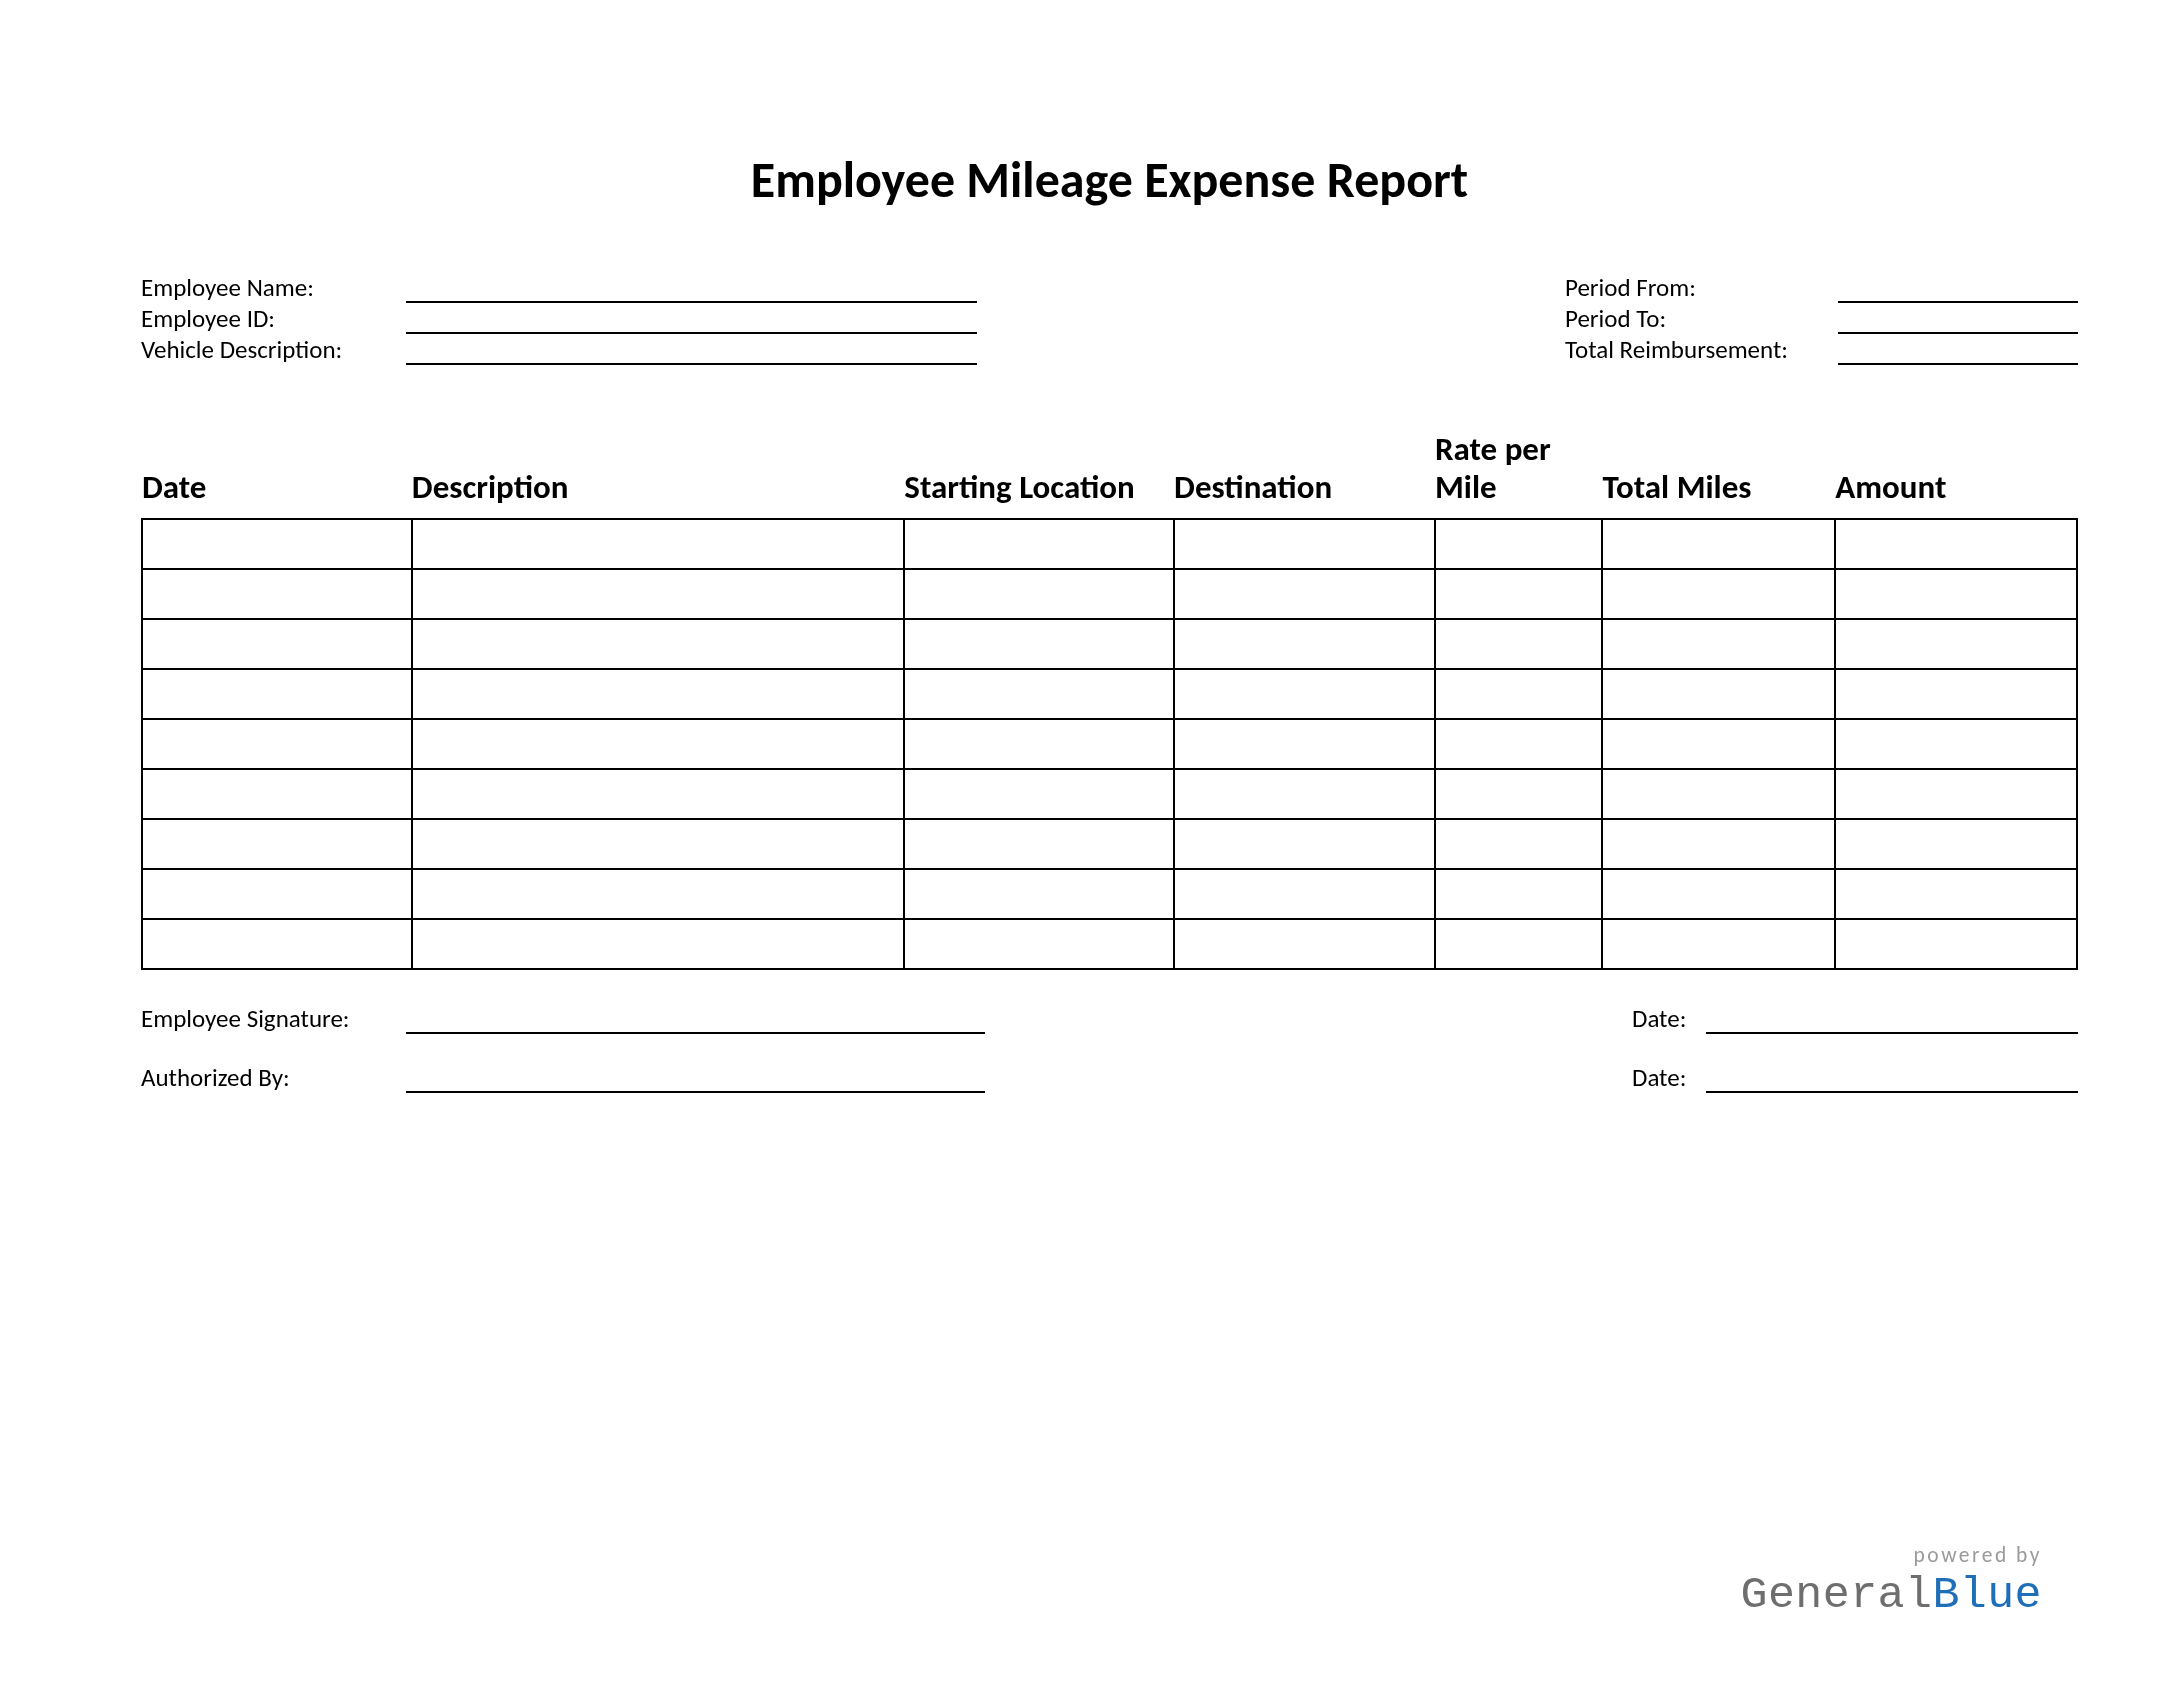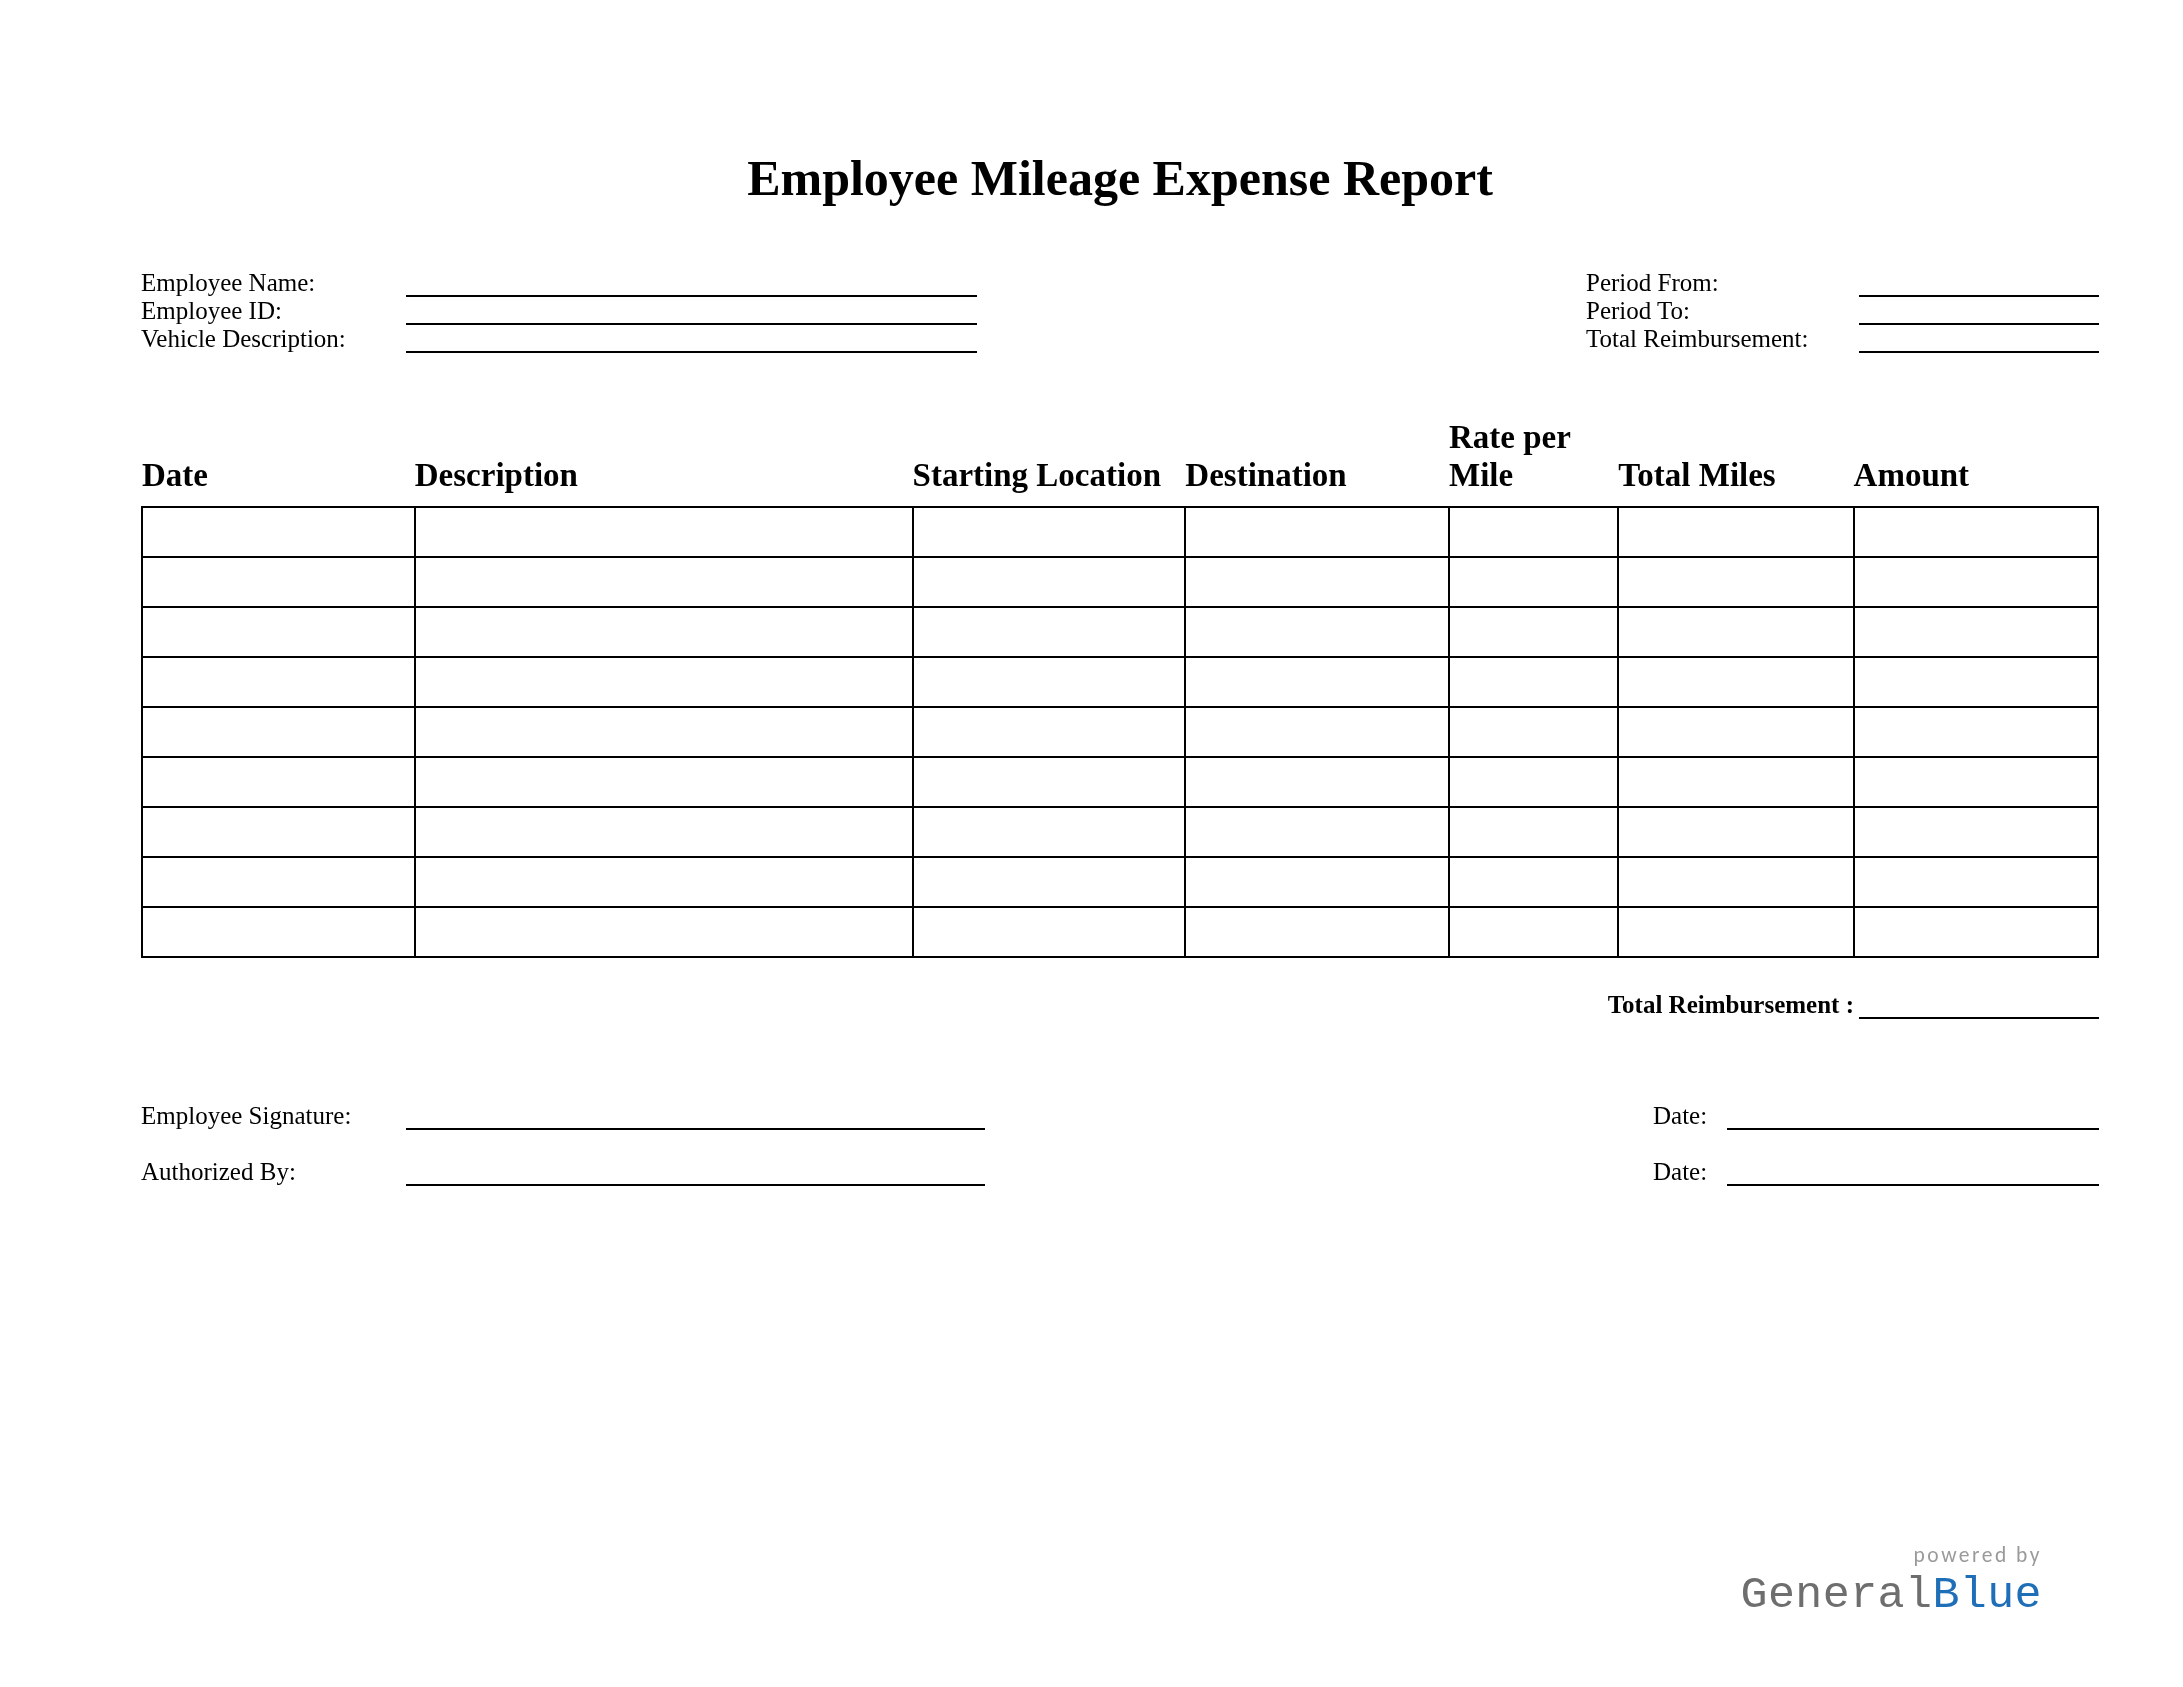--- a/index.html
+++ b/index.html
@@ -7,22 +7,21 @@
     margin: 0;
     padding: 0;
     background: #fff;
     font-family: Calibri, Arial, sans-serif;
     color: #000;
     width: 2183px;
     height: 1687px;
     position: relative;
   }
   .page {
-    padding: 149px 84px 0 141px;
-    font-family: Liberation Serif, serif;
+    padding: 149px 105px 0 141px;
   }
   .title {
     text-align: center;
     font-size: 50px;
     font-weight: bold;
     margin-bottom: 62px;
   }
   .info-block {
     display: flex;
     justify-content: space-between;
@@ -275,24 +274,20 @@
             <td></td>
             <td></td>
             <td></td>
             <td></td>
             <td></td>
           </tr>
         </tbody>
     </table>
   </div>
 
-  <div class="total-row">
-    <div class="total-label">Total Reimbursement :</div>
-    <div class="total-line"></div>
-  </div>
 
   <div class="sign-block">
     <div class="sign-left">
       <div class="sign-row">
         <div class="sign-label-left">Employee Signature:</div>
         <div class="sign-line-left"></div>
       </div>
       <div class="sign-row">
         <div class="sign-label-left">Authorized By:</div>
         <div class="sign-line-left"></div>

